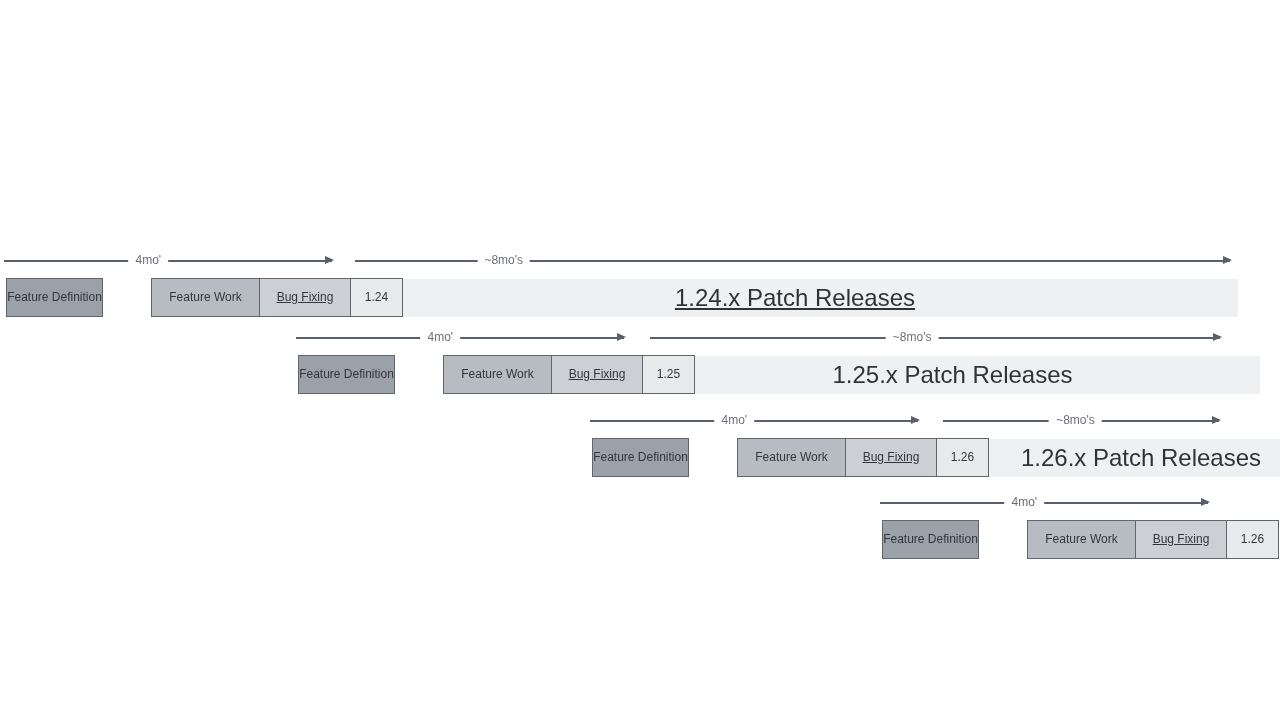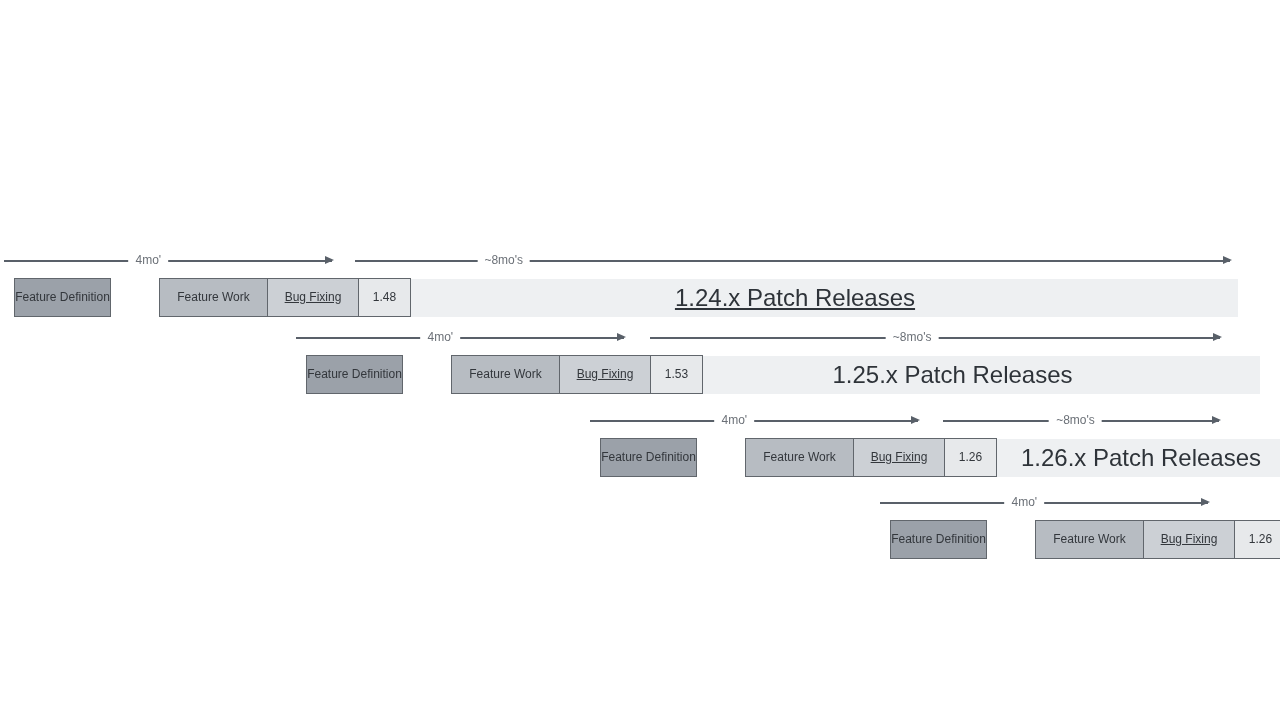--- a/index.html
+++ b/index.html
@@ -34,21 +34,21 @@
   .box{
     box-sizing:border-box;
     height:39px;
     border:1px solid var(--box_border);
     margin-left:-1px;
     display:flex;align-items:center;justify-content:center;
     text-align:center;
     font-size:12px;line-height:1.15;
     color:var(--box_text_color);
   }
-  .box:first-child{margin-left:12px;}
+  .box:first-child{margin-left:4px;}
   .box.fd{width:97px; background:var(--feature_definition_fill);}
   .box.fw{width:109px;background:var(--feature_work_fill);margin-left:48px;}
   .box.bf{width:92px; background:var(--bug_fixing_fill);text-decoration:underline;}
   .box.ver{width:53px;background:var(--version_fill);}
 
   
   .patch-bar{
     position:absolute;top:1px;height:38px;
     background:var(--patch_bar_fill);
     display:flex;align-items:center;justify-content:center;
@@ -100,39 +100,39 @@
     </div>
     <div class="arrow patch-arrow">
       <span class="arrow-label">~8mo's</span>
       <span class="arrowhead"></span>
     </div>
     <div class="patch-bar">1.24.x Patch Releases</div>
     <div class="boxes">
       <div class="box fd">Feature Definition</div>
       <div class="box fw">Feature Work</div>
       <div class="box bf">Bug Fixing</div>
-      <div class="box ver">1.48</div>
+      <div class="box ver">1.24</div>
     </div>
   </div>
 
   <div class="row r1">
     <div class="arrow dev-arrow">
       <span class="arrow-label">4mo'</span>
       <span class="arrowhead"></span>
     </div>
     <div class="arrow patch-arrow">
       <span class="arrow-label">~8mo's</span>
       <span class="arrowhead"></span>
     </div>
     <div class="patch-bar">1.25.x Patch Releases</div>
     <div class="boxes">
       <div class="box fd">Feature Definition</div>
       <div class="box fw">Feature Work</div>
       <div class="box bf">Bug Fixing</div>
-      <div class="box ver">1.53</div>
+      <div class="box ver">1.25</div>
     </div>
   </div>
 
   <div class="row r2">
     <div class="arrow dev-arrow">
       <span class="arrow-label">4mo'</span>
       <span class="arrowhead"></span>
     </div>
     <div class="arrow patch-arrow">
       <span class="arrow-label">~8mo's</span>

